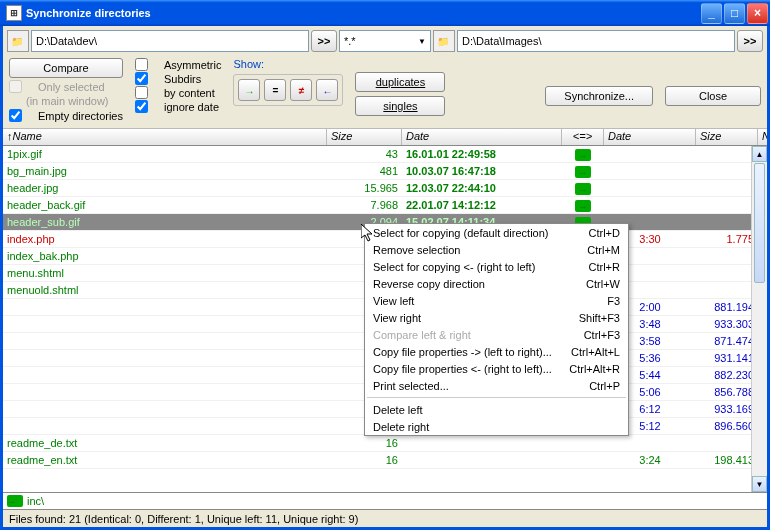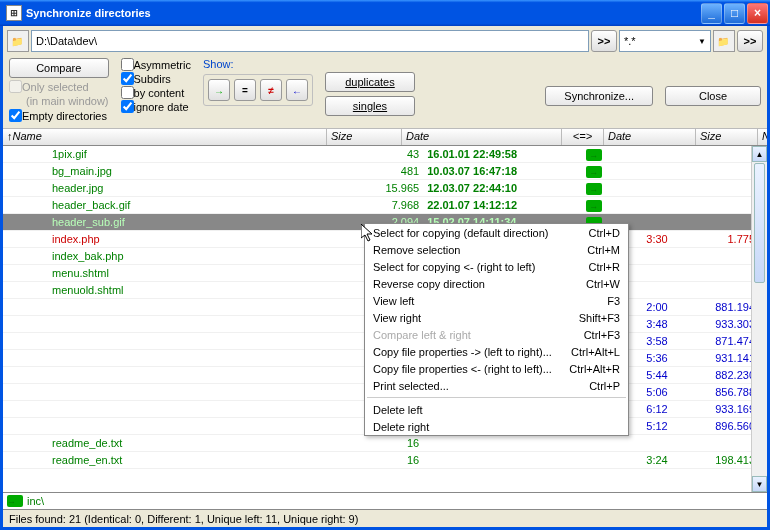--- a/index.html
+++ b/index.html
@@ -19,21 +19,21 @@
 .dirbtn { width: 22px; height: 22px; border: 1px solid #999; background: #f0f0f0; display: flex; align-items: center; justify-content: center; font-size: 10px; }
 .pathinput { flex: 1; height: 22px; border: 1px solid #7f9db9; background: #fff; padding: 0 4px; }
 .gtbtn { width: 26px; height: 22px; border: 1px solid #999; border-radius: 3px; background: linear-gradient(to bottom,#fff,#e0e0e0); display: flex; align-items: center; justify-content: center; font-weight: bold; }
 .filterbox { width: 92px; height: 22px; border: 1px solid #7f9db9; background: #fff; padding: 0 4px; display: flex; align-items: center; justify-content: space-between; }
 .filterbox .dd { font-size: 8px; }
 
 .toolbar { display: flex; align-items: flex-start; padding: 2px 6px 6px 6px; gap: 12px; }
 .toolbar .leftcol { display: flex; flex-direction: column; gap: 2px; }
 .btn { border: 1px solid #888; border-radius: 3px; background: linear-gradient(to bottom,#fff,#e8e8e8); padding: 3px 18px; min-width: 86px; text-align: center; }
 .checks { display: flex; flex-direction: column; gap: 1px; }
-.chk { display: flex; align-items: center; gap: 0; }
+.chk { display: flex; align-items: center; gap: 16px; }
 .chk input { width: 13px; height: 13px; }
 .chk.disabled { color: #999; align-items: center; }
 .show-section { display: flex; flex-direction: column; }
 .show-label { color: #0046cc; margin-bottom: 4px; }
 .show-btns { display: flex; gap: 4px; border: 1px solid #bfbfbf; padding: 4px; border-radius: 3px; }
 .iconbtn { width: 22px; height: 22px; border: 1px solid #999; border-radius: 3px; background: linear-gradient(to bottom,#fff,#e0e0e0); display: flex; align-items: center; justify-content: center; font-size: 10px; font-weight: bold; }
 .dup-section { display: flex; flex-direction: column; gap: 4px; margin-top: 14px; }
 .dup-section .btn { min-width: 90px; padding: 3px 10px; text-decoration: underline; }
 .rightbtns { margin-left: auto; margin-top: 28px; display: flex; flex-direction: row; gap: 12px; }
 .rightbtns .btn { min-width: 96px; }
@@ -42,21 +42,21 @@
 .header-row .hcell { border-right: 1px solid #bbb; padding: 1px 4px; overflow: hidden; white-space: nowrap; }
 .hcell.name1 { width: 324px; }
 .hcell.size1 { width: 75px; }
 .hcell.date1 { width: 160px; }
 .hcell.arrow { width: 42px; text-align: center; }
 .hcell.date2 { width: 92px; }
 .hcell.size2 { width: 62px; }
 .hcell.name2 { flex: 1; border-right: none; }
 
 .list { flex: 1; background: #fff; overflow: hidden; position: relative; }
-.row { display: flex; height: 17px; align-items: center; border-bottom: 1px solid #f0f0f0; padding-left: 45px; }
+.row { display: flex; height: 17px; align-items: center; border-bottom: 1px solid #f0f0f0; }
 .row.selected { background: #888; color: #fff !important; }
 .row.selected span { color: #b8ffb8 !important; }
 .row.green span { color: #008000; }
 .row.red span { color: #cc0000; }
 .row.blue span { color: #0000cc; }
 .cell { padding: 0 4px; overflow: hidden; white-space: nowrap; }
 .cell.name1 { width: 324px; }
 .cell.size1 { width: 75px; text-align: right; }
 .cell.date1 { width: 160px; font-weight: bold; }
 .cell.arrow { width: 42px; text-align: center; }
@@ -99,20 +99,21 @@
 
   <div class="pathrow">
     <div class="dirbtn">📁</div>
     <input class="pathinput" value="D:\Data\dev\" style="">
     <div class="gtbtn">&gt;&gt;</div>
     <div class="filterbox">
       <span>*.*</span>
       <span class="dd">▼</span>
     </div>
     <div class="dirbtn">📁</div>
+    <input class="pathinput" value="D:\Data\Images\" style="">
     <div class="gtbtn">&gt;&gt;</div>
   </div>
 
   <div class="toolbar">
     <div class="leftcol">
       <div class="btn">Compare</div>
       <div class="chk disabled">
         <input type="checkbox" disabled="" style="">
         <span>Only selected</span>
       </div>

